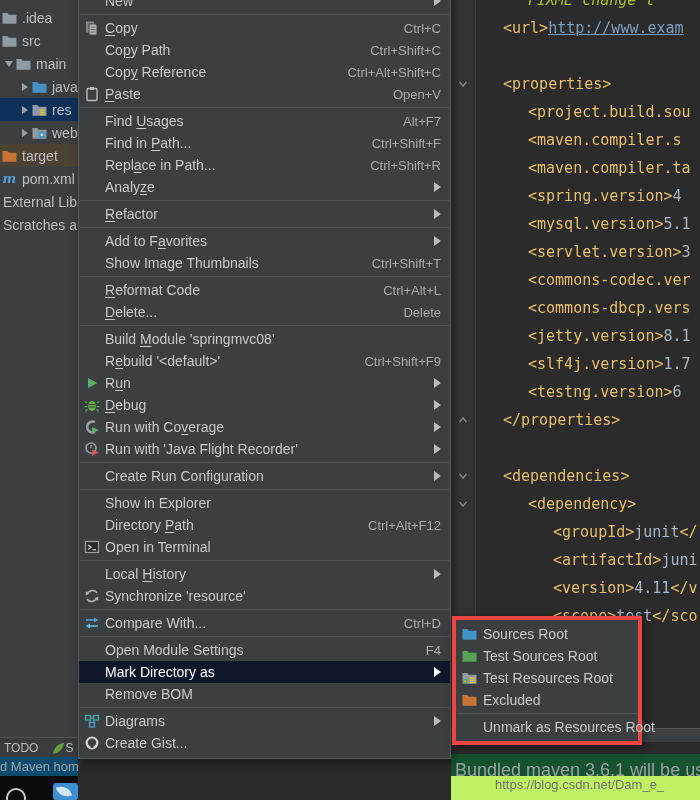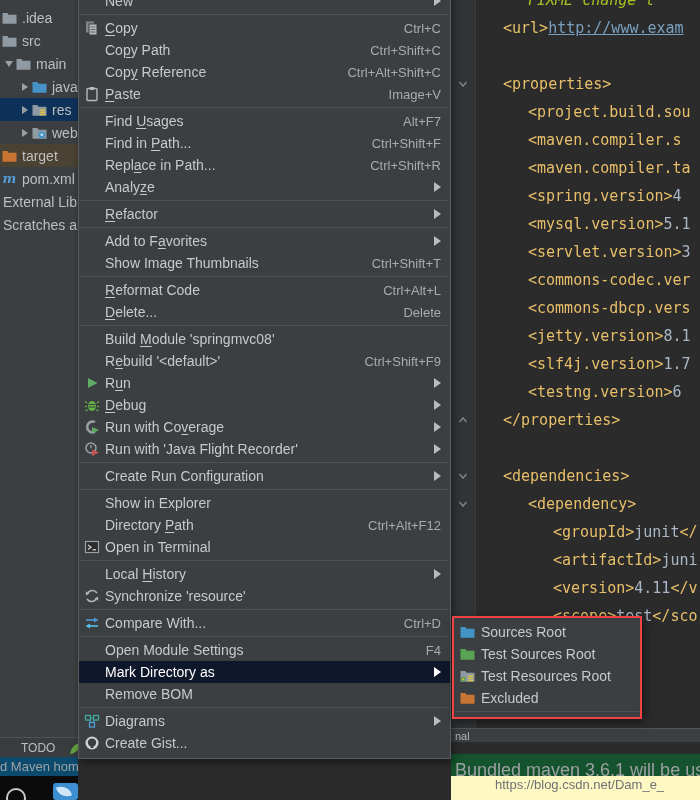--- a/index.html
+++ b/index.html
@@ -13,21 +13,21 @@
   .tree-row.warm{background:#4a4233;}
   .tree-row .arrow{width:14px;display:flex;justify-content:center;flex:0 0 14px;}
   .tri-r{width:0;height:0;border-left:6px solid #9da0a3;border-top:4.5px solid transparent;border-bottom:4.5px solid transparent;}
   .tri-d{width:0;height:0;border-top:6px solid #9da0a3;border-left:4.5px solid transparent;border-right:4.5px solid transparent;}
   .tree-row .ticon{width:18px;flex:0 0 18px;display:flex;align-items:center;}
   .tree-row .tlabel{padding-left:2px;}
   .d1{padding-left:2px;} .d2{padding-left:18px;} .d0{padding-left:1px;}
   
   .todo-bar{position:absolute;left:0;top:737px;width:78px;height:20px;background:#393c3e;border-top:1px solid #515151;
             display:flex;align-items:center;color:#bcbec0;font-size:12px;overflow:hidden;}
-  .todo-bar .tb-label{padding-left:21px;text-align:right;}
+  .todo-bar .tb-label{padding-left:4px;text-align:right;}
   .todo-bar .leaf{margin-left:14px;display:flex;}
   .maven-frag{position:absolute;left:0;top:757px;width:78px;height:19px;background:#0c4a6e;color:#9fa2a4;
               font-size:13px;line-height:19px;white-space:nowrap;overflow:hidden;}
   .left-black{position:absolute;left:0;top:776px;width:78px;height:24px;background:#0b0b0b;overflow:hidden;}
   .half-circle{position:absolute;left:6px;top:12px;width:16px;height:16px;border:2.5px solid #c9cbcd;border-radius:50%;}
   .csdn-bird{position:absolute;left:53px;top:7px;width:25px;height:17px;background:#3d8fd1;border-radius:3px;overflow:hidden;}
   .csdn-bird:before{content:"";position:absolute;left:4px;top:3px;width:14px;height:11px;background:#cfe6f7;
                     border-radius:0 12px 0 12px;transform:rotate(-12deg);}
   
   .editor{position:absolute;left:451px;top:0;width:249px;height:728px;background:#2b2b2b;overflow:hidden;}
@@ -36,36 +36,36 @@
   .code{position:absolute;left:27px;top:-14px;right:0;font-family:"DejaVu Sans Mono",monospace;font-size:15px;line-height:28px;white-space:pre;}
   .code .line{height:28px;}
   .seg-tag{color:#e8bf6a;} .seg-text{color:#a9b7c6;}
   .seg-link{color:#7aa0c0;text-decoration:underline;}
   .seg-todo{color:#a8c023;font-style:italic;}
   
   .terminal-strip{position:absolute;left:451px;top:728px;width:249px;height:14px;background:#3c3f41;border-top:1px solid #555;
                   color:#b3b5b7;font-size:11px;line-height:14px;padding-left:4px;box-sizing:border-box;}
   .message-row{position:absolute;left:451px;top:742px;width:249px;height:34px;background:#14532d;color:#9da0a2;
                font-size:18px;display:flex;align-items:flex-start;padding:6px 0 0 4px;box-sizing:border-box;white-space:nowrap;overflow:hidden;margin-top:12px;}
-  .watermark-strip{position:absolute;left:451px;top:776px;width:249px;height:24px;background:#fef9c3;color:#6f7173;
+  .watermark-strip{position:absolute;left:451px;top:776px;width:249px;height:24px;background:#bef264;color:#6f7173;
                    font-size:13px;line-height:18px;padding-left:44px;box-sizing:border-box;white-space:nowrap;overflow:hidden;}
   
   .context-menu{position:absolute;left:78px;top:-13px;width:373px;background:#3c3f41;border:1px solid #5a5d5f;
                 box-shadow:2px 3px 8px rgba(0,0,0,.45);box-sizing:border-box;padding:2px 0 4px 0;}
   .menu-row{height:22px;display:flex;align-items:center;padding:0 9px 0 5px;color:#c7c9cb;font-size:14px;white-space:nowrap;}
   .menu-row .micon{width:21px;flex:0 0 21px;display:flex;align-items:center;}
   .menu-row .mlabel{flex:0 1 auto;}
   .menu-row .mshort{margin-left:auto;color:#a8abad;font-size:13px;}
   .menu-row .marrow{margin-left:auto;width:0;height:0;border-left:7px solid #b8babc;border-top:5px solid transparent;border-bottom:5px solid transparent;}
   .menu-row.highlight{background:#0f172a;color:#ffffff;}
   .menu-row.highlight .marrow{border-left-color:#ffffff;}
   .menu-sep{border-top:1px solid #515151;margin:2px 1px;}
   .menu-row u{text-underline-offset:2px;}
   
-  .submenu{position:absolute;left:452px;top:616px;width:190px;background:#3c3f41;border:2px solid #ef4444;
+  .submenu{position:absolute;left:452px;top:616px;width:190px;background:#3c3f41;border:4px solid #ef4444;
            box-shadow:2px 3px 8px rgba(0,0,0,.5);box-sizing:border-box;padding:3px 0;z-index:5;}
   .submenu .menu-row{padding:0 8px 0 6px;font-size:14px;}
 </style>
 </head>
 <body>
 
 <div class="project-panel">
   <div class="tree" id="tree">
       <div class="tree-row d1">
         <span class="ticon">
@@ -233,21 +233,21 @@
       <span class="mshort">Ctrl+Alt+Shift+C</span>
     </div>
     <div class="menu-row">
       <span class="micon">
         <svg width="16" height="16" viewBox="0 0 16 16">
           <rect x="3" y="2.5" width="10" height="12" rx="1" fill="none" stroke="#b8babc" stroke-width="1.4"></rect>
           <rect x="6" y="1" width="4" height="3" fill="#b8babc"></rect>
         </svg>
       </span>
       <span class="mlabel"><u>P</u>aste</span>
-      <span class="mshort">Image+V</span>
+      <span class="mshort">Open+V</span>
     </div>
     <div class="menu-sep"></div>
     <div class="menu-row">
       <span class="micon"></span>
       <span class="mlabel">Find <u>U</u>sages</span>
       <span class="mshort">Alt+F7</span>
     </div>
     <div class="menu-row">
       <span class="micon"></span>
       <span class="mlabel">Find in <u>P</u>ath...</span>
@@ -486,13 +486,17 @@
     </div>
     <div class="menu-row">
       <span class="micon">
         <svg width="15" height="14" viewBox="0 0 15 14">
           <path d="M0.5 2 h4.8 l1.4 1.8 h7.8 V12.8 H0.5 Z" fill="#c87533"></path>
         </svg>
       </span>
       <span class="mlabel">Excluded</span>
     </div>
     <div class="menu-sep"></div>
+    <div class="menu-row">
+      <span class="micon"></span>
+      <span class="mlabel">Unmark as Resources Root</span>
+    </div>
   </div>
 
 </body></html>

